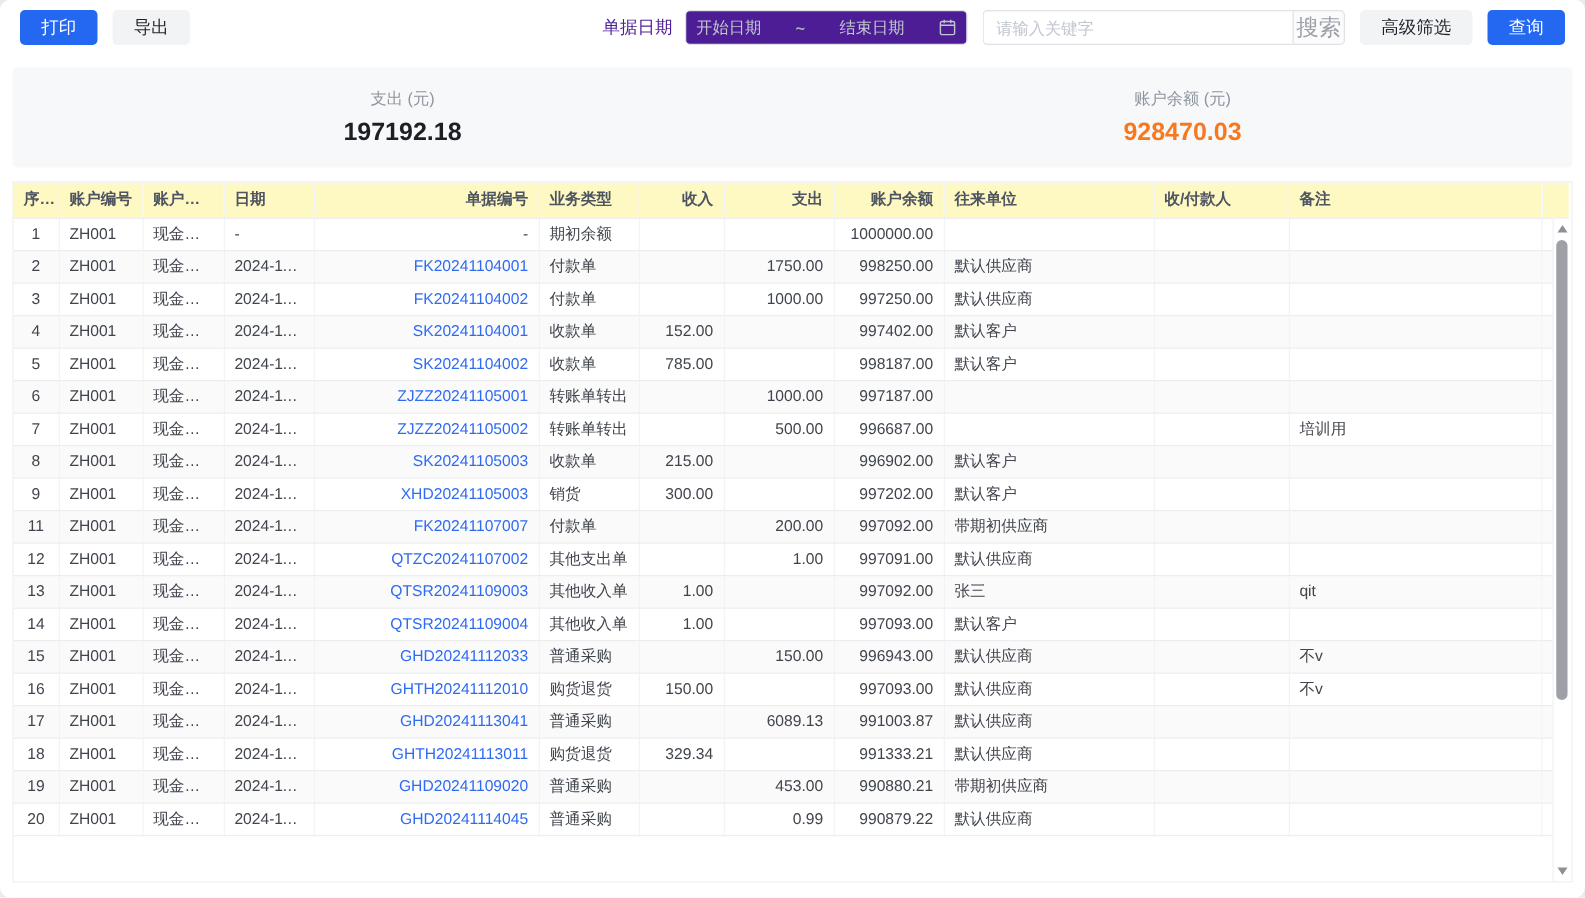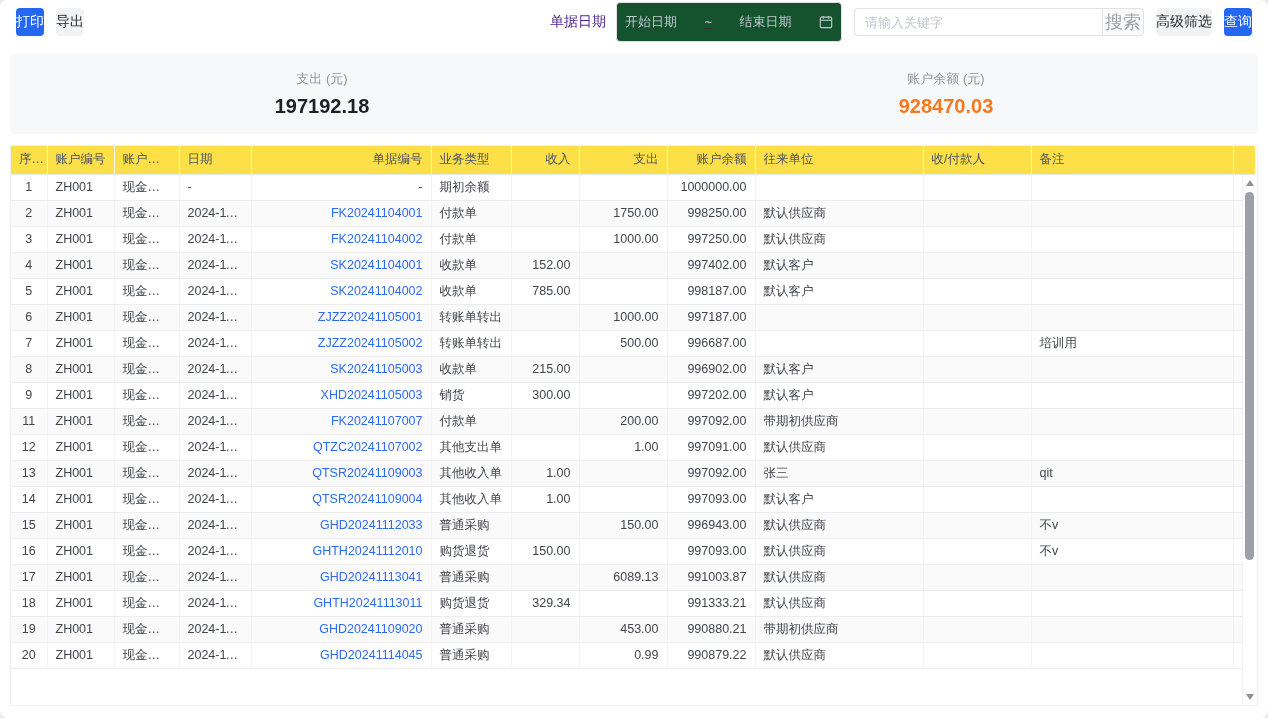--- a/index.html
+++ b/index.html
@@ -16,36 +16,36 @@
     border-radius: 8px;
     overflow: hidden;
   }
   
   .toolbar {
     display: flex; align-items: center;
     height: 44px; padding: 0 16px;
     background: #fff;
   }
   .btn {
-    height: 28px; padding: 0 0;
+    height: 28px; padding: 0 17px;
     border: none; border-radius: 4px;
     font-size: 14px; font-weight: 500; cursor: pointer;
     font-family: inherit;
     display: inline-flex; align-items: center; justify-content: center;
   }
   .btn-primary { background: var(--primary, #2468f2); color: #fff; }
   .btn-light { background: #f2f3f5; color: #1f2329; }
   .mr12 { margin-right: 12px; }
   .toolbar-right { margin-left: auto; display: flex; align-items: center; }
   .field-label { color: #4c1d95; font-weight: 500; margin-right: 10px; white-space: nowrap; }
   .date-range {
-    width: 226px; height: 40px;
+    width: 226px; height: 28px;
     border: 1px solid #e0e2e7; border-radius: 4px;
     display: flex; align-items: center; justify-content: space-between;
-    padding: 0 8px; background: #14532d; cursor: text; text-decoration: underline;
+    padding: 0 8px; background: #4c1d95; cursor: text;
   }
   .date-range .ph { color: #c1c6ce; font-size: 13px; }
   .date-range .sep { color: #a9aeb6; font-size: 13px; font-weight: bold; }
   .cal-icon { width: 14px; height: 14px; color: #c1c6ce; }
   .search-group {
     display: flex; align-items: stretch; height: 28px;
     margin-left: 12px; width: 290px; justify-content: space-between;
   }
   .search-group input {
     flex: 1; height: 28px; border: 1px solid #e0e2e7; border-right: none;
@@ -80,22 +80,22 @@
   }
   table { border-collapse: collapse; table-layout: fixed; width: 1244px; font-size: 12.5px; }
   th, td {
     padding: 0 8px; height: 26px;
     border-bottom: 1px solid #ededf0;
     border-right: 1px solid #f2f3f5;
     white-space: nowrap; overflow: hidden; text-overflow: ellipsis;
   }
   th:last-child, td:last-child { border-right: none; }
   thead th {
-    height: 28px; background: #fde047;
-    color: #4e5460; font-weight: 400; text-align: left;
+    height: 28px; background: #fef9c3;
+    color: #4e5460; font-weight: 700; text-align: left;
     border-bottom: 1px solid #e9eaee;
     margin-left: 16px;
   }
   tbody td { color: #40454d; background: #fff; }
   tbody tr:nth-child(even) td { background: #fafafa; }
   .al-c { text-align: center; }
   .al-r { text-align: right; }
   .doc-link { color: var(--link, #2e6bf2); cursor: pointer; }
   
   .vscroll {

